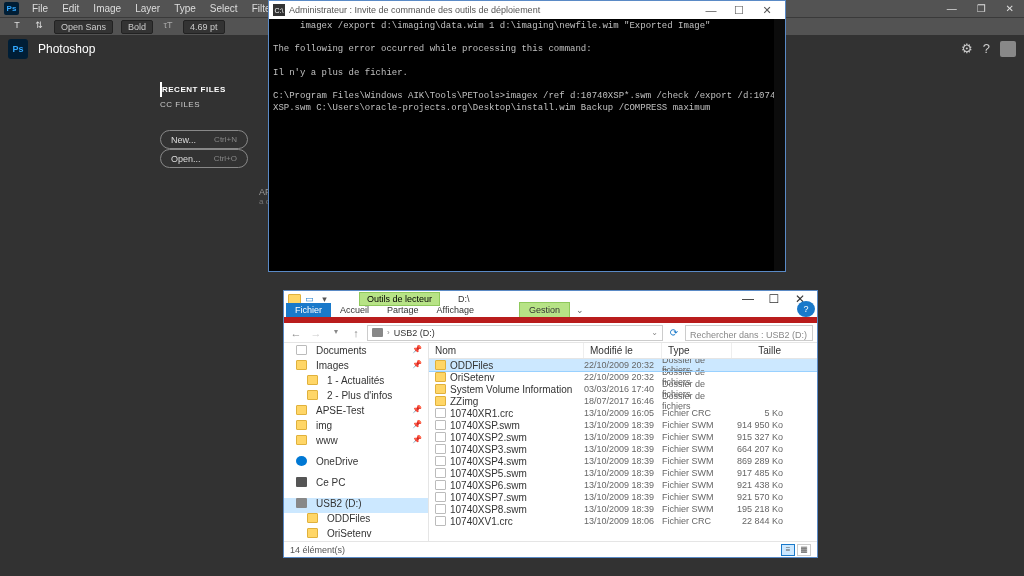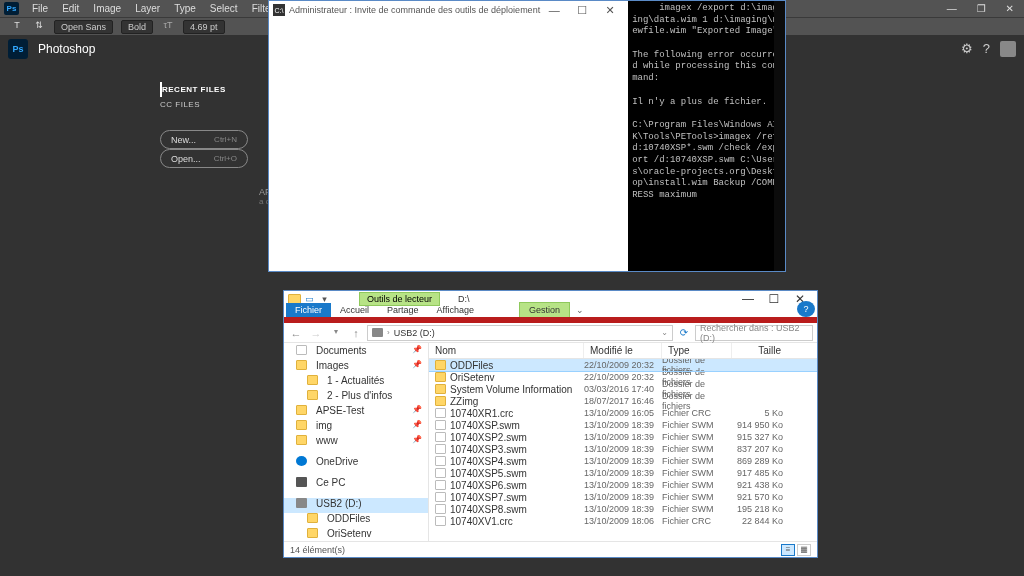--- a/index.html
+++ b/index.html
@@ -20,21 +20,21 @@
 .ps-home .right{display:flex;align-items:center;gap:10px;color:#ccc}
 .ps-home .right span{font-size:13px}
 .ps-home .avatar{width:16px;height:16px;background:#888;border-radius:2px}
 .ps-body{height:514px;background:#323232;position:relative}
 .ps-sidebar{position:absolute;left:160px;top:20px;width:100px}
 .ps-sidebar .tab{color:#ccc;font-size:8px;letter-spacing:0.5px;padding:3px 0;cursor:default}
 .ps-sidebar .tab.active{color:#fff;font-weight:bold;border-left:2px solid #fff}
 .ps-sidebar .btn{width:88px;height:19px;border:1px solid #888;border-radius:10px;color:#ddd;display:flex;justify-content:space-between;align-items:center;padding:0 10px;font-size:9px;margin-top:0;cursor:default}
 .ps-sidebar .btn .sc{color:#888;font-size:8px}
 .ps-content-label{position:absolute;left:259px;top:125px;color:#999;font-size:9px}
-.cmd{position:absolute;left:268px;top:0;width:518px;height:272px;background:#fff;border:1px solid #5a8ac6;display:flex;flex-direction:row}
+.cmd{position:absolute;left:268px;top:0;width:518px;height:272px;background:#fff;border:1px solid #5a8ac6;display:flex;flex-direction:column}
 .cmd-title{height:18px;background:#fff;display:flex;align-items:center;padding:0 4px;font-size:9px;color:#555}
 .cmd-title .ico{width:12px;height:12px;background:#333;margin-right:4px;display:flex;align-items:center;justify-content:center;color:#fff;font-size:7px}
 .cmd-title .ctrls{margin-left:auto;display:flex}
 .cmd-title .ctrls span{width:28px;text-align:center;font-size:11px;color:#555;cursor:default}
 .cmd-body{flex:1;background:#000;color:#c0c0c0;font-family:"Consolas","Courier New",monospace;font-size:9px;padding:2px 4px;line-height:1.3;white-space:pre-wrap;word-break:break-all;overflow:hidden;position:relative}
 .cmd-body::after{content:"";position:absolute;right:0;top:0;bottom:0;width:11px;background:#0c0c0c}
 .cmd-body::before{content:"";position:absolute;right:0;bottom:0;width:11px;height:11px;background:#333}
 .expl{position:absolute;left:283px;top:290px;width:535px;height:268px;background:#fff;border:1px solid #5a8ac6;display:flex;flex-direction:column;font-size:10px}
 .expl-titlebar{height:16px;display:flex;align-items:center;padding:0 4px;background:#fff}
 .expl-titlebar .qat{display:flex;gap:2px;align-items:center}
@@ -51,21 +51,21 @@
 .expl-ribbon .tool{margin-left:36px;background:#b7e386;border:1px solid #8fc95c;border-bottom:none}
 .expl-ribbon .help{margin-left:auto;width:16px;height:16px;border-radius:50%;background:#1979ca;color:#fff;display:flex;align-items:center;justify-content:center;font-size:9px}
 .expl-ribbon .chev{color:#666;padding:2px 6px}
 .expl-addr{height:20px;display:flex;align-items:center;padding:2px 4px;gap:3px;border-bottom:1px solid #e5e5e5}
 .expl-addr .nav{display:flex;gap:4px;color:#888;font-size:11px}
 .expl-addr .nav span{width:16px;text-align:center}
 .expl-addr .path{flex:1;border:1px solid #ccc;height:16px;display:flex;align-items:center;padding:0 4px;font-size:9px;color:#333;gap:4px}
 .expl-addr .path .drv{width:11px;height:9px;background:#888;border-radius:1px}
 .expl-addr .path .chev{color:#888;font-size:8px}
 .expl-addr .ref{width:16px;text-align:center;color:#1979ca;font-size:10px}
-.expl-addr .search{width:118px;border:1px solid #ccc;height:16px;padding:0 4px;font-size:9px;color:#888;display:flex;align-items:center}
+.expl-addr .search{width:128px;border:1px solid #ccc;height:16px;padding:0 4px;font-size:9px;color:#888;display:flex;align-items:flex-end}
 .expl-main{flex:1;display:flex;overflow:hidden}
 .expl-tree{width:145px;border-right:1px solid #e5e5e5;padding:2px 0;overflow:hidden}
 .expl-tree .node{display:flex;align-items:flex-start;height:15px;padding-left:14px;gap:9px;font-size:10px;color:#333;cursor:default}
 .expl-tree .node.l1{padding-left:12px}
 .expl-tree .node.l2{padding-left:23px}
 .expl-tree .node.sel{background:#cce8ff}
 .expl-tree .ico{width:11px;height:10px;border-radius:1px;flex-shrink:0}
 .expl-tree .ico.fold{background:#ffd667;border:1px solid #e0b13c}
 .expl-tree .ico.doc{background:#fff;border:1px solid #bbb}
 .expl-tree .ico.drv{background:#888}
@@ -353,21 +353,21 @@
             <div class="c3">Fichier SWM</div>
             <div class="c4">915 327 Ko</div>
           </div>
           <div class="expl-row">
             <div class="c1">
               <span class="fico file"></span>
               <span>10740XSP3.swm</span>
             </div>
             <div class="c2">13/10/2009 18:39</div>
             <div class="c3">Fichier SWM</div>
-            <div class="c4">837 207 Ko</div>
+            <div class="c4">664 207 Ko</div>
           </div>
           <div class="expl-row">
             <div class="c1">
               <span class="fico file"></span>
               <span>10740XSP4.swm</span>
             </div>
             <div class="c2">13/10/2009 18:39</div>
             <div class="c3">Fichier SWM</div>
             <div class="c4">869 289 Ko</div>
           </div>

